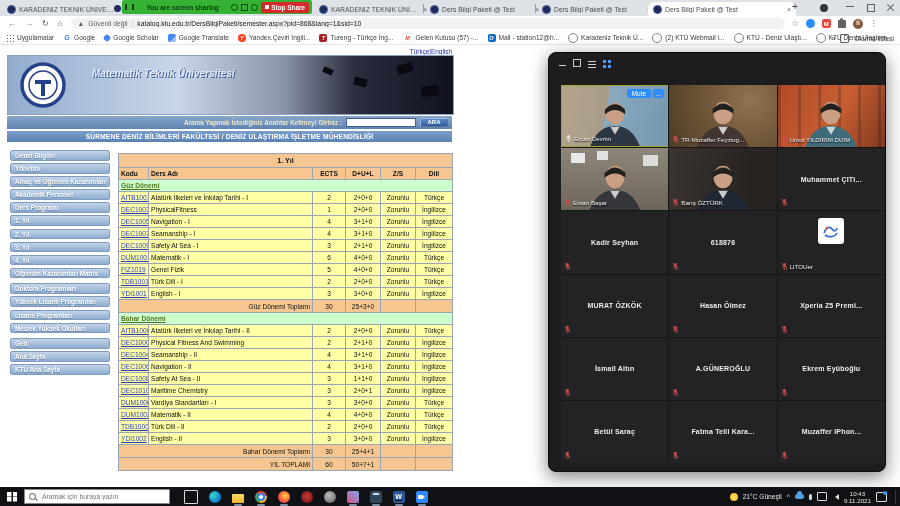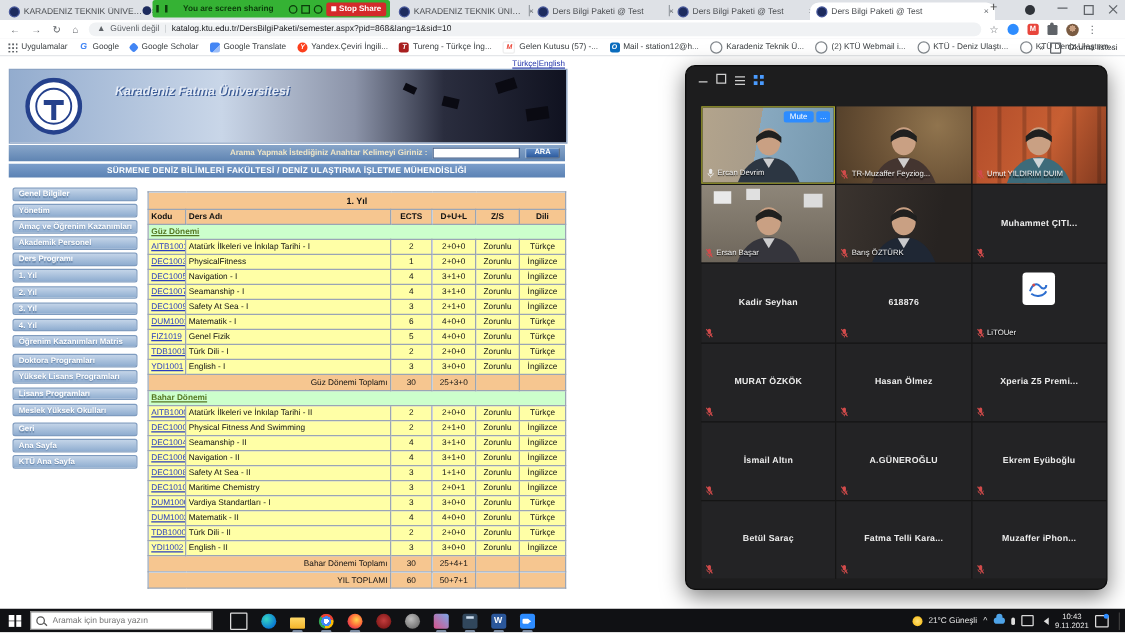--- a/index.html
+++ b/index.html
@@ -106,21 +106,21 @@
   .tile:nth-child(4) .video-bg{background:linear-gradient(#e9e9e9,#e9e9e9) 10px 5px/14px 10px no-repeat,linear-gradient(#e0e0e0,#e0e0e0) 36px 3px/11px 9px no-repeat,linear-gradient(#dcdcdc,#dcdcdc) 82px 7px/15px 11px no-repeat,linear-gradient(#8e8679,#6e665b);}
   .tile:nth-child(5){color:#1f2734;}
   .tile:nth-child(5) .video-bg{background:linear-gradient(100deg,#3b342f,#272321 75%);}
   .center-name{position:absolute;inset:0;display:flex;align-items:center;justify-content:center;font-size:7px;font-weight:bold;color:#ececec;letter-spacing:.2px;}
   .name-tag{position:absolute;left:3px;bottom:3px;display:flex;align-items:center;gap:2px;font-size:6.2px;color:#f2f2f2;text-shadow:0 1px 1px #000;}
   .controls{position:absolute;top:3px;right:3px;display:flex;gap:2px;}
   .mute-btn{background:#2d8cff;color:#fff;font-size:6.4px;padding:1px 5px;border-radius:2px;}
   .more-btn{background:#2d8cff;color:#fff;font-size:6.4px;padding:1px 3px;border-radius:2px;}
   .logo-box{position:absolute;left:50%;top:7px;transform:translateX(-50%);width:26px;height:26px;background:#fff;border-radius:3px;display:flex;align-items:center;justify-content:center;}
   
-  .taskbar{position:absolute;left:0;top:487px;width:900px;height:19px;background:#101114;display:flex;align-items:center;}
+  .taskbar{position:absolute;left:0;top:487px;width:900px;height:19px;background:#101114;display:flex;align-items:center;text-decoration:underline;}
   .startbtn{width:24px;height:19px;display:flex;align-items:center;justify-content:center;}
   .winlogo{width:10px;height:10px;background:linear-gradient(#fff,#fff) 0 0/4.5px 4.5px no-repeat,linear-gradient(#fff,#fff) 5.5px 0/4.5px 4.5px no-repeat,linear-gradient(#fff,#fff) 0 5.5px/4.5px 4.5px no-repeat,linear-gradient(#fff,#fff) 5.5px 5.5px/4.5px 4.5px no-repeat;}
   .tsearch{width:146px;height:15px;background:#fff;border:1px solid #888;display:flex;align-items:center;gap:4px;padding:0 4px;box-sizing:border-box;}
   .tsearch input{border:none;outline:none;font-size:6.8px;color:#444;width:120px;background:transparent;}
   .mag{width:5px;height:5px;border:1px solid #555;border-radius:50%;position:relative;flex:none;}
   .mag::after{content:'';position:absolute;width:3px;height:1px;background:#555;transform:rotate(45deg);right:-2.5px;bottom:-0.5px;}
   .apps{display:flex;align-items:center;margin-left:8px;}
   .ti{position:relative;width:12px;height:12px;margin:0 5.5px;border-radius:2px;display:flex;align-items:center;justify-content:center;}
   .ti-glyph{color:#fff;font-size:7px;font-weight:bold;}
   .runline{position:absolute;bottom:-3.5px;left:2px;right:2px;height:2px;background:#7a8aa0;border-radius:1px;}
@@ -322,21 +322,21 @@
   <div class="banner">
     <span class="cap cap1"></span>
     <span class="cap cap2"></span>
     <span class="cap cap3"></span>
     <span class="cap cap4"></span>
     <svg class="ktulogo" viewBox="0 0 46 46">
       <circle cx="23" cy="23" r="21" fill="#ffffff" stroke="#25418c" stroke-width="3.5"></circle>
       <circle cx="23" cy="23" r="14" fill="none" stroke="#25418c" stroke-width="1.5"></circle>
       <path d="M15 18 h16 v4 h-6 v12 h-4 V22 h-6 z" fill="#25418c"></path>
     </svg>
-    <div class="btxt1">Karadeniz Fatma Üniversitesi</div>
+    <div class="btxt1">Matematik Teknik Üniversitesi</div>
   </div>
 
   <div class="searchbar">
     <span class="slab">Arama Yapmak İstediğiniz Anahtar Kelimeyi Giriniz :</span>
     <input value="" style="">
     <button>ARA</button>
   </div>
 
   <div class="deptbar">SÜRMENE DENİZ BİLİMLERİ FAKÜLTESİ / DENİZ ULAŞTIRMA İŞLETME MÜHENDİSLİĞİ</div>
 

